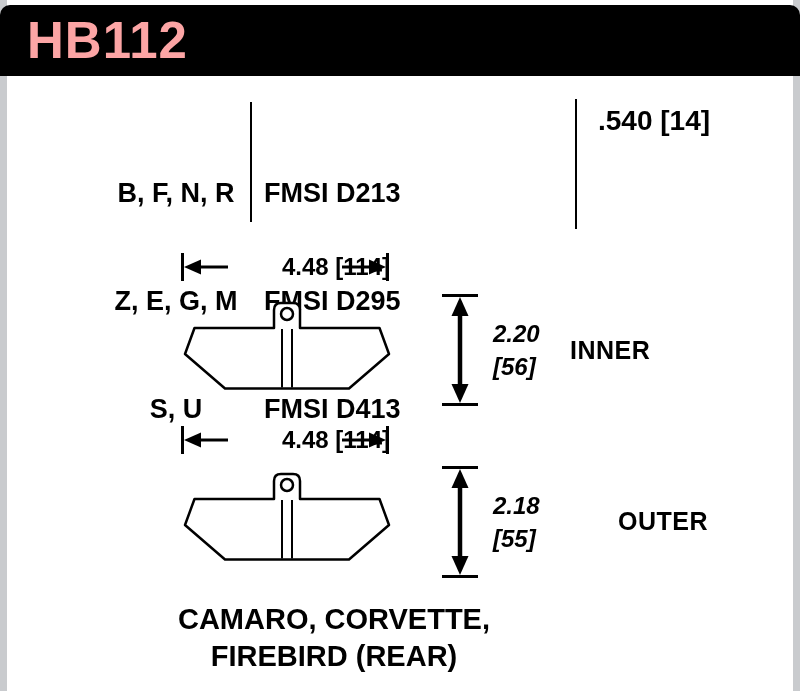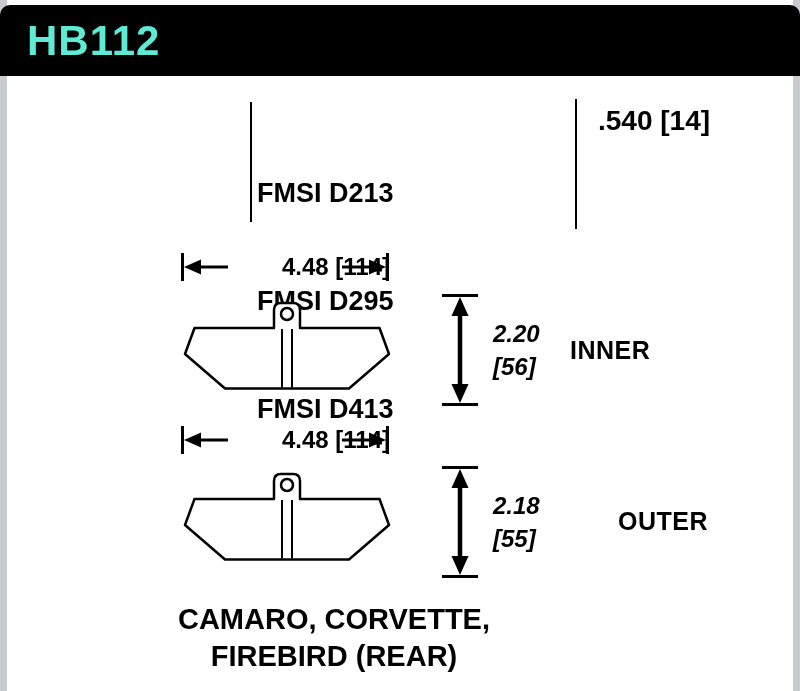--- a/index.html
+++ b/index.html
@@ -7,25 +7,25 @@
   body { font-family: "Liberation Sans", sans-serif; color: #000; }
 
   .sheet { position: relative; width: 800px; height: 691px; background: #fff; overflow: hidden; }
 
   .edge { position: absolute; top: 0; bottom: 0; width: 7px; background: #c9cbce; }
   .edge-left { left: 0; }
   .edge-right { right: 0; }
 
   .topbar { position: absolute; left: 0; top: 5px; width: 800px; height: 71px;
             background: #000; border-radius: 10px 10px 0 0; display: flex; align-items: center; }
-  .partnum { color: #5eead4; font-size: 42px; font-weight: 700; letter-spacing: 1px; padding-left: 27px; }
+  .partnum { color: #fca5a5; font-size: 51px; font-weight: 700; letter-spacing: 1px; padding-left: 27px; }
 
   .spec-col { position: absolute; font-size: 27px; font-weight: 700; line-height: 36px; white-space: pre; }
   .compounds { left: 100px; top: 103px; width: 152px; text-align: center; }
-  .fmsi { left: 257px; top: 103px; text-align: right; }
+  .fmsi { left: 264px; top: 103px; text-align: right; }
   .vline { position: absolute; width: 2px; background: #000; }
   .vline-1 { left: 250px; top: 102px; height: 120px; }
   .vline-2 { left: 575px; top: 99px; height: 130px; }
   .thickness { position: absolute; left: 598px; top: 105px; font-size: 28px; font-weight: 700; }
 
   .dim-h { position: absolute; width: 210px; height: 32px; }
   .dim-h svg { position: absolute; left: 0; top: 0; }
   .dim-h .dim-text { position: absolute; left: 0; top: 0; width: 210px; text-align: right;
                      font-size: 24px; font-weight: 700; line-height: 32px; }
   .dim-h-inner { left: 180px; top: 251px; }
@@ -55,20 +55,25 @@
 
 <div class="sheet">
 
   <div class="edge edge-left"></div>
   <div class="edge edge-right"></div>
 
   <div class="topbar">
     <span class="partnum">HB112</span>
   </div>
 
+  <div class="spec-col compounds">
+    <div>B, F, N, R</div>
+    <div>Z, E, G, M</div>
+    <div>S, U</div>
+  </div>
   <div class="vline vline-1"></div>
   <div class="spec-col fmsi">
     <div>FMSI D213</div>
     <div>FMSI D295</div>
     <div>FMSI D413</div>
   </div>
   <div class="vline vline-2"></div>
   <div class="thickness">.540 [14]</div>
 
   <div class="dim-h dim-h-inner">

